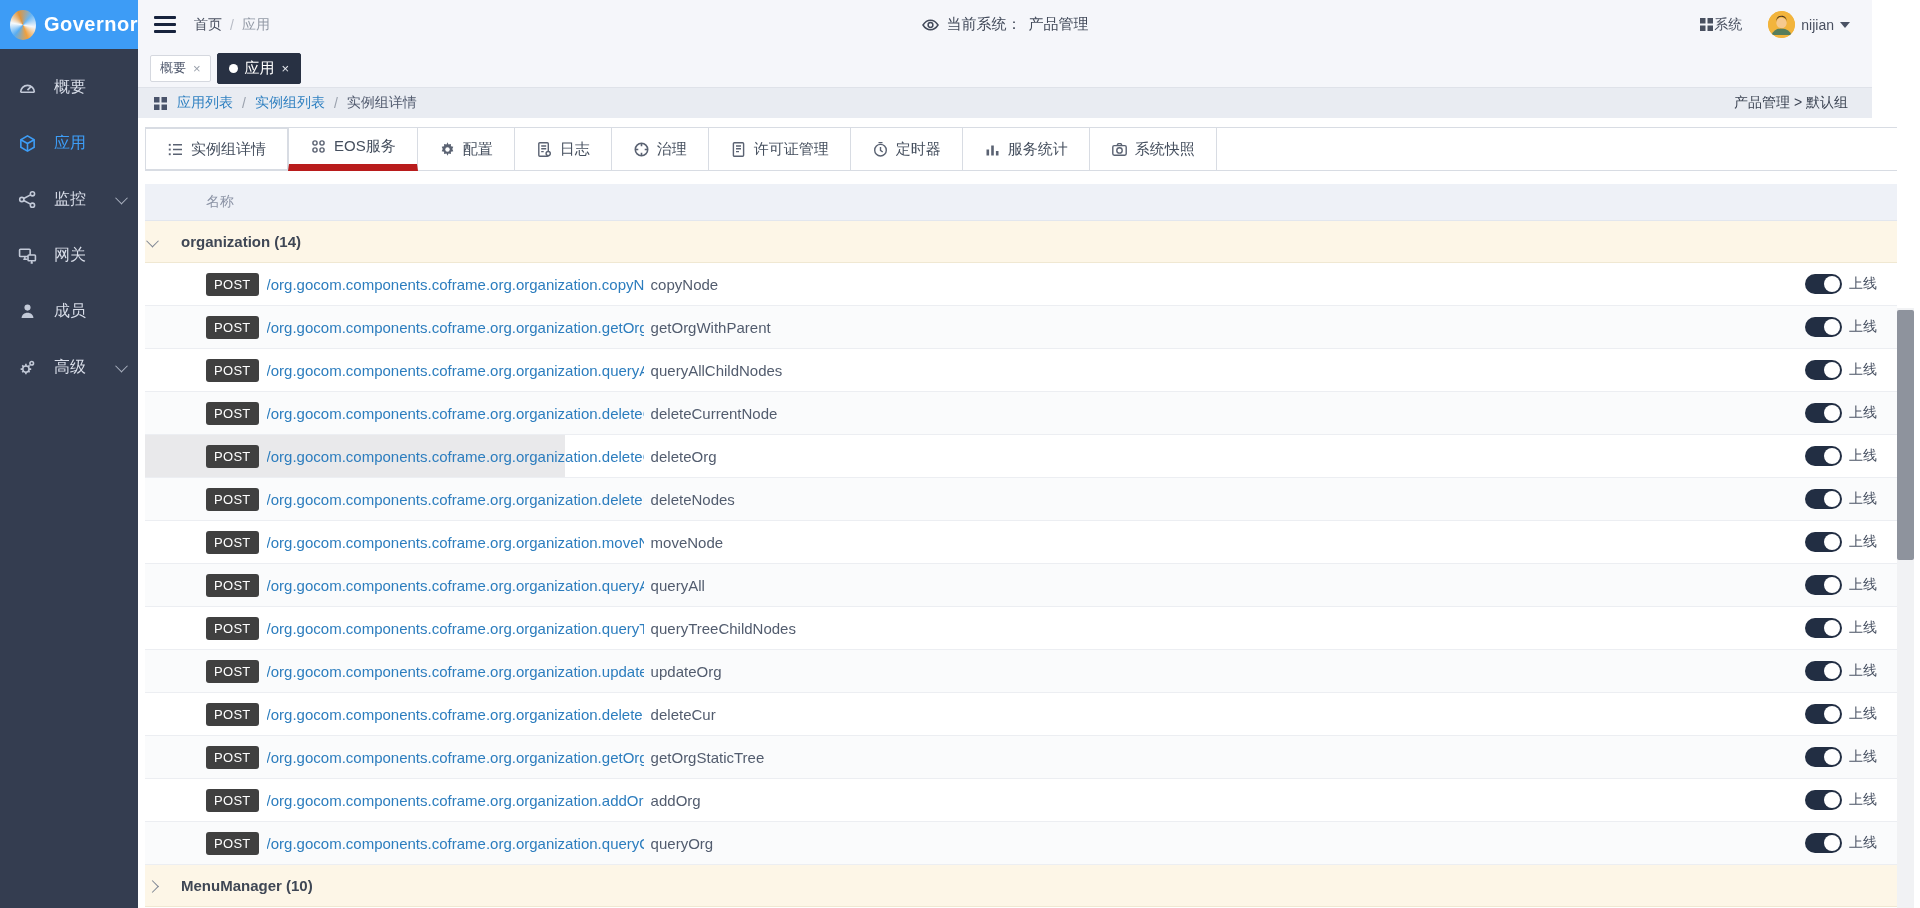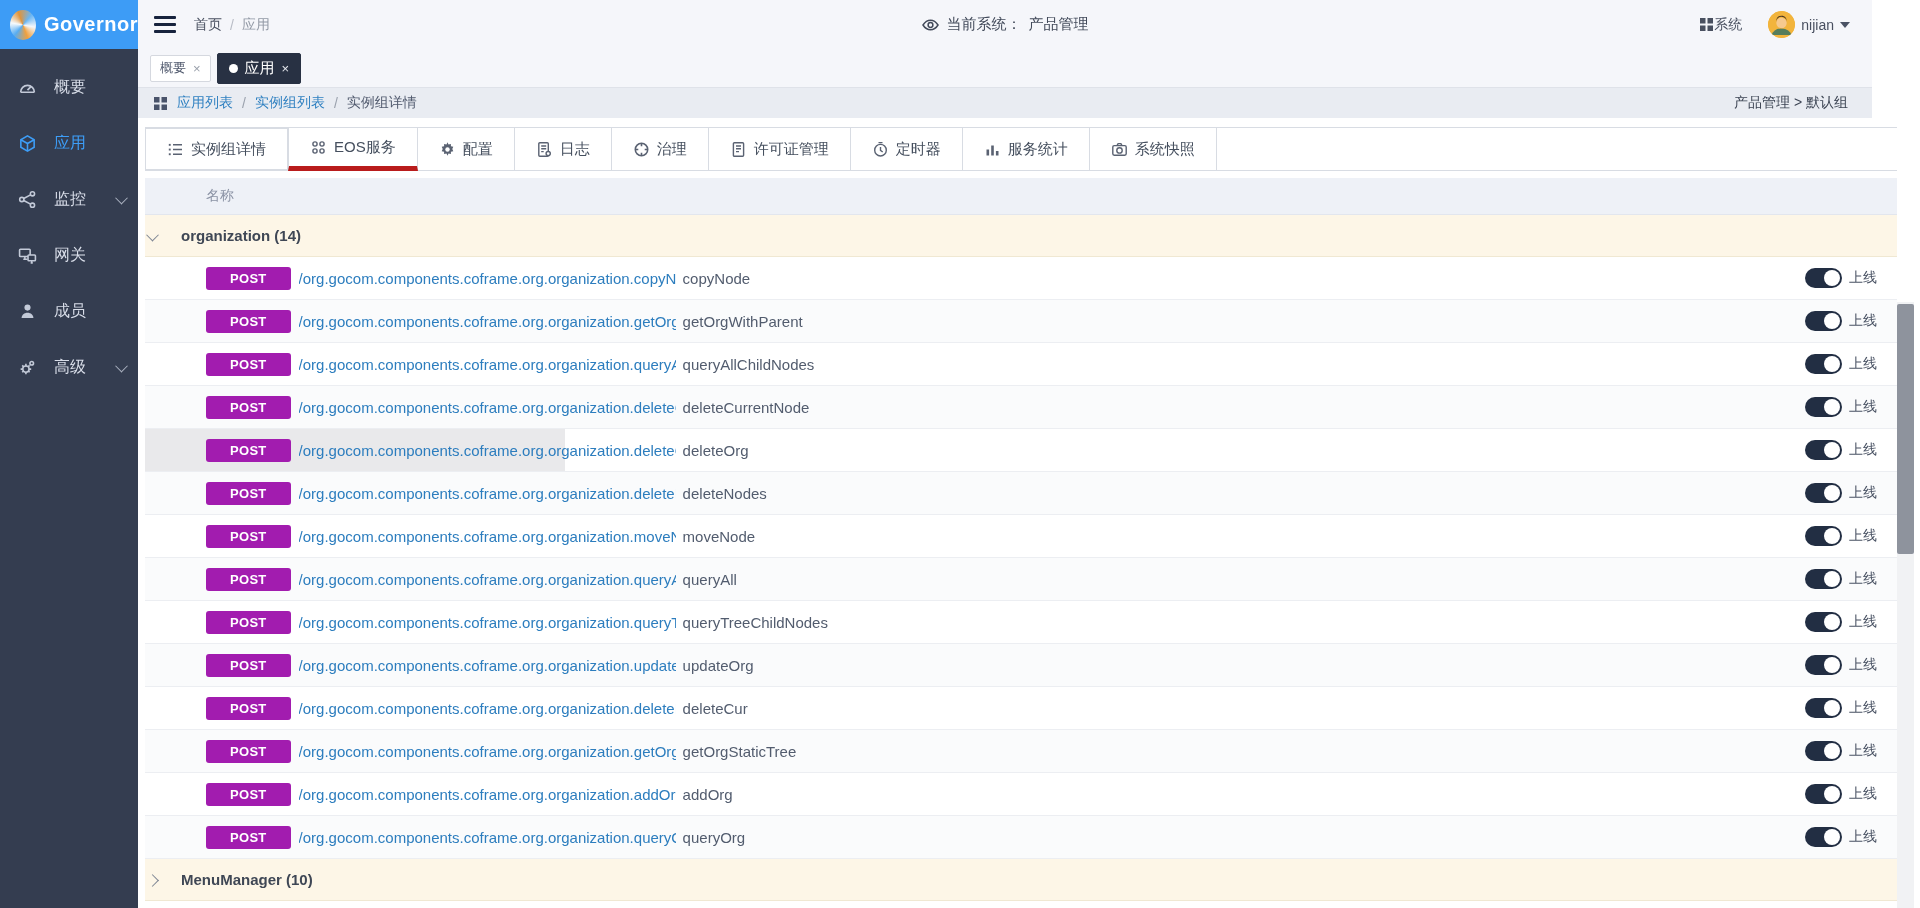--- a/index.html
+++ b/index.html
@@ -60,34 +60,34 @@
   .crumb-right { margin-left:auto; color:#3c4453; font-size:14px; }
 
   
   .content { flex:1; background:#fff; position:relative; padding-top:9px; }
 
   
   .dtabs { margin-left:7px; width:1752px; display:flex; border-top:1px solid #d8dce3; border-bottom:1px solid #d8dce3; height:44px; }
   .dtab { display:flex; align-items:center; gap:7px; padding:0 21px; font-size:15px; color:#454f5e; cursor:pointer; border-right:1px solid #d8dce3; background:#fff; }
   .dtab .ti { width:17px; height:17px; color:#5a6272; flex:0 0 17px; }
   .dtab:first-child { border:1px solid #d8dce3; }
-  .dtab.active { margin-bottom:-1px; border-bottom:5px solid #b91c1c; border-left:1px solid #d8dce3; }
-
-  
-  .table-wrap { margin-left:7px; width:1752px; margin-top:7px; position:relative; }
+  .dtab.active { margin-bottom:-1px; border-bottom:7px solid #b91c1c; border-left:1px solid #d8dce3; }
+
+  
+  .table-wrap { margin-left:7px; width:1752px; margin-top:13px; position:relative; }
   .thead { height:37px; background:#eef1f7; display:flex; align-items:center; padding-left:61px; font-size:14px; color:#8b93a5; border-bottom:1px solid #e2e6ee; }
   .group-row { height:42px; background:#fdf6e7; display:flex; align-items:center; padding-left:3px; border-bottom:1px solid #f0e8d2; cursor:pointer; }
   .group-row .gchev { margin-right:24px; }
   .group-row .gchev .chev { border-color:#7d8593; }
   .gname { font-weight:bold; font-size:15px; color:#3f4755; }
   .trow { height:43px; display:flex; align-items:center; padding-left:61px; border-bottom:1px solid #eceef2; position:relative; background:#fff; }
   .trow:nth-child(even) { background:#fafbfc; }
   .trow.hl::before { content:""; position:absolute; left:0; top:0; bottom:0; width:420px; background:#e9e9eb; }
   .trow > * { position:relative; }
-  .badge { background:#a21caf; color:#fff; font-size:13px; font-weight:bold; padding:4px 24px; border-radius:3px; letter-spacing:.3px; }
+  .badge { background:#404040; color:#fff; font-size:13px; font-weight:normal; padding:4px 8px; border-radius:3px; letter-spacing:.3px; }
   .path { color:#2c7dbe; font-size:15px; text-decoration:none; margin-left:8px; width:377px; overflow:hidden; white-space:nowrap; display:inline-block; cursor:pointer; }
   .svc-name { font-size:15px; color:#525c6e; margin-left:7px; }
   .row-right { margin-left:auto; display:flex; align-items:center; gap:7px; padding-right:20px; }
   .switch { width:37px; height:20px; border-radius:10px; background:#222e43; position:relative; cursor:pointer; flex:0 0 37px; }
   .switch .knob { position:absolute; right:2px; top:2px; width:16px; height:16px; border-radius:50%; background:#fff; }
   .toggle-label { font-size:14px; color:#4a5364; }
 
   
   .vscroll { position:absolute; left:1752px; top:124px; width:17px; height:687px; background:#f1f2f4; }
   .vthumb { position:absolute; top:2px; left:0; width:17px; height:250px; background:#8e939d; border-radius:2px; }

